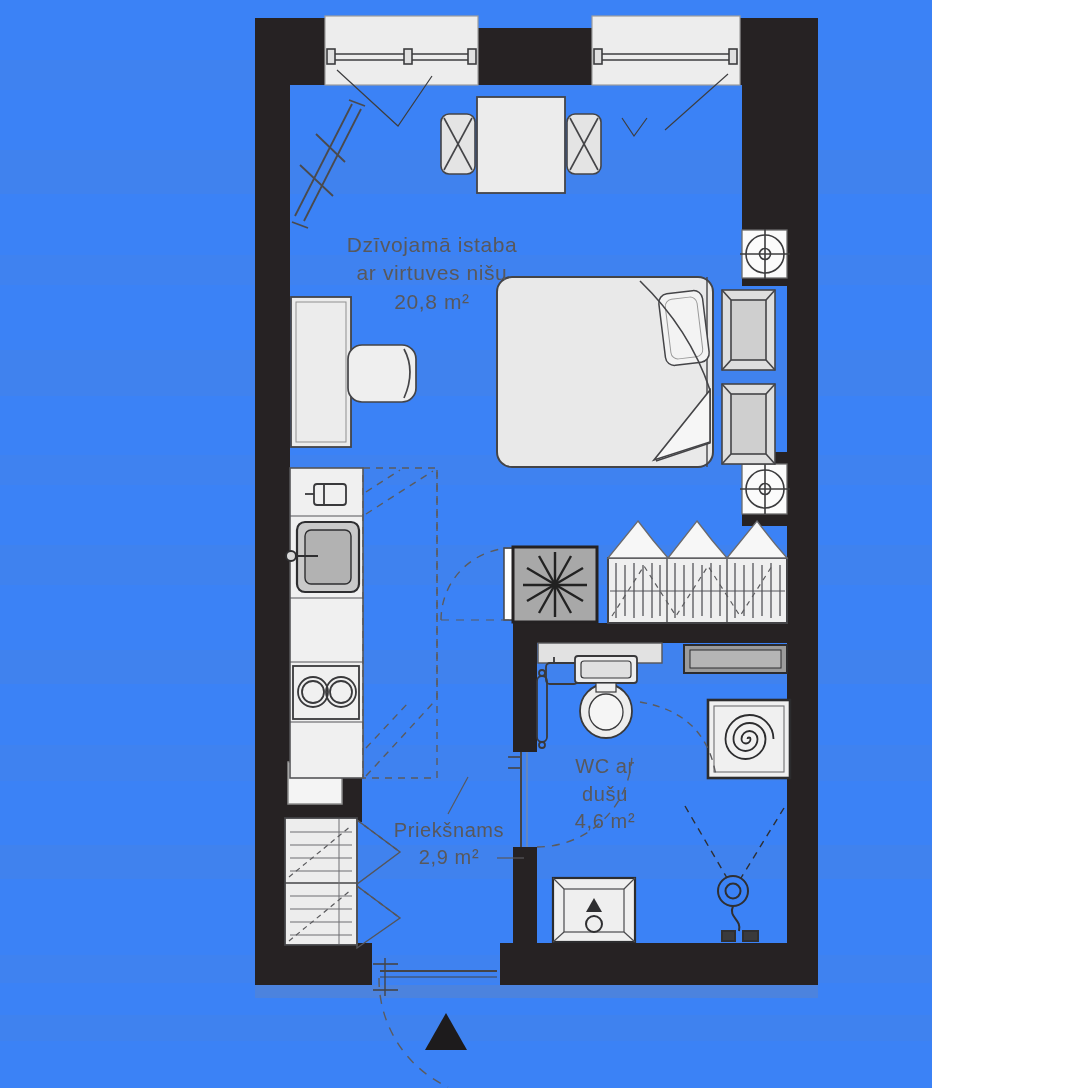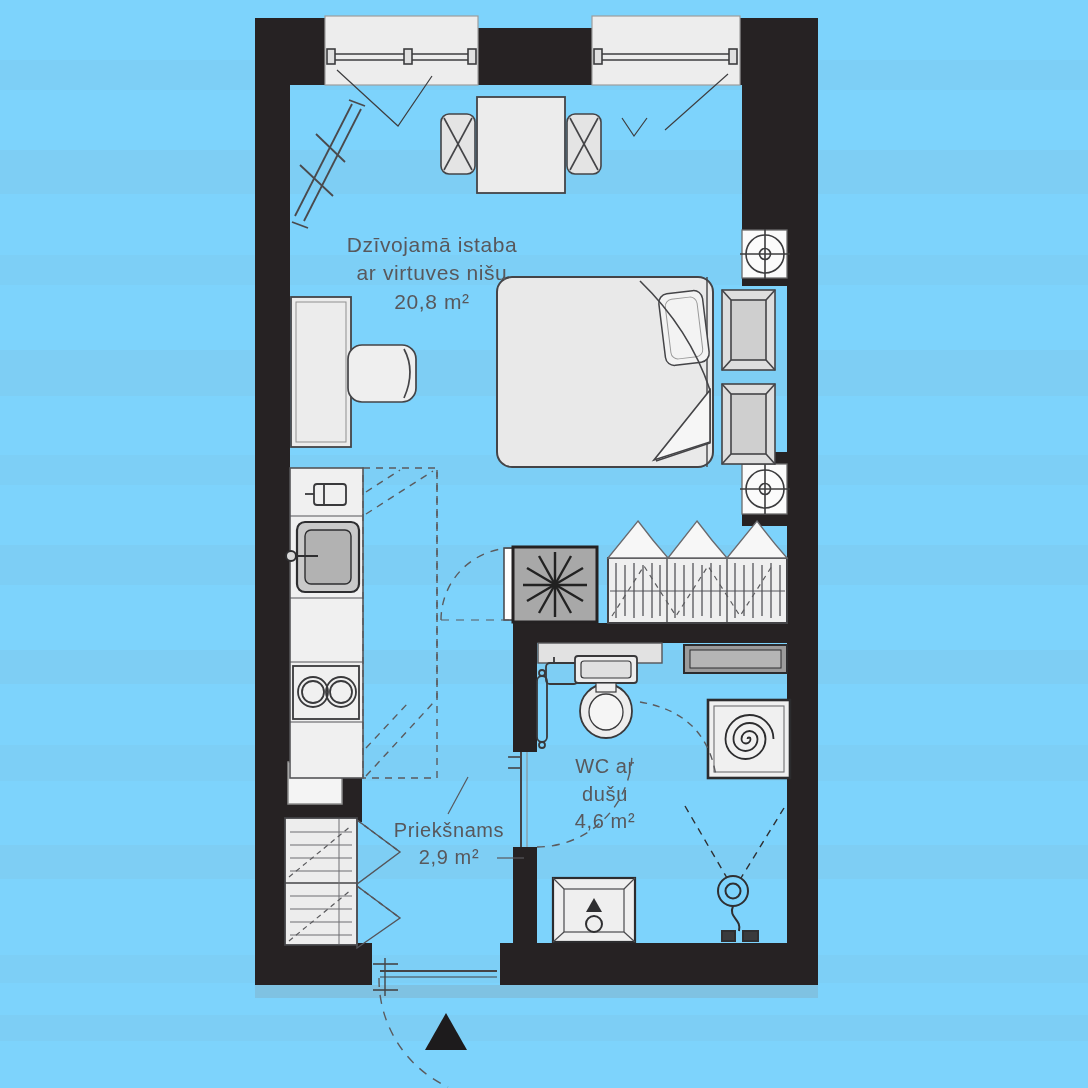--- a/index.html
+++ b/index.html
@@ -1,16 +1,16 @@
 <!DOCTYPE html>
 <html><head>
 <meta charset="utf-8">
 <style>
   html,body{margin:0;padding:0;background:#ffffff;}
-  .stage{width:1088px;height:1088px;position:relative;background:#7dd3fc;overflow:hidden;}
+  .stage{width:932px;height:1088px;position:relative;background:#3b82f6;overflow:hidden;}
   svg{display:block;}
   text{font-family:"Liberation Sans","DejaVu Sans",sans-serif;fill:#58585c;letter-spacing:0.6px;}
   .room-label{font-size:21px;}
   .room-label-sm{font-size:20px;}
 </style>
 </head>
 <body>
 
 <div class="stage">
 <svg width="1088" height="1088" viewBox="0 0 1088 1088">

